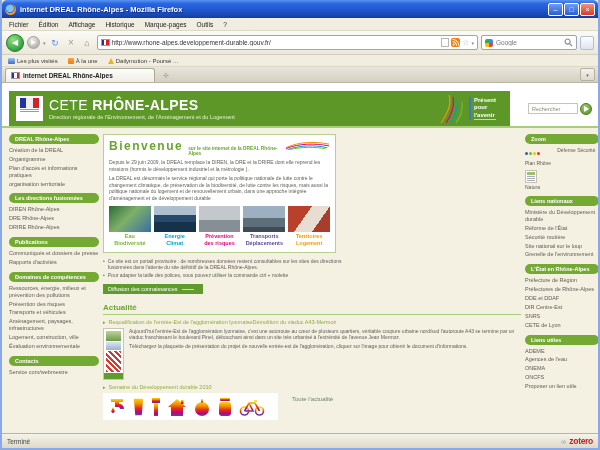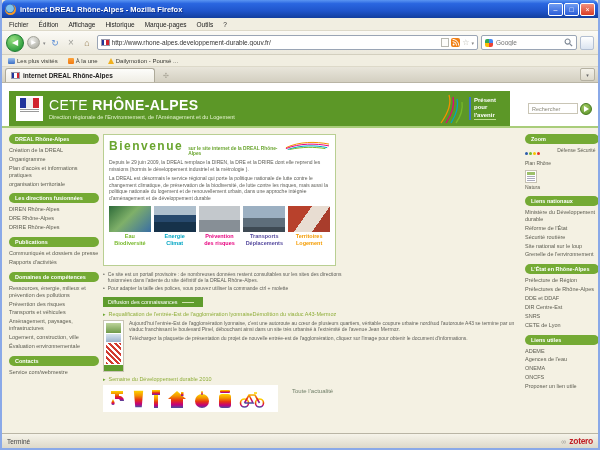--- a/index.html
+++ b/index.html
@@ -68,21 +68,21 @@
   .grule{height:2px;background:#a9cd7a;}
   .pagebody{position:absolute;top:47px;left:0;right:0;bottom:0;}
   
   .pill{background:#74aa34;border-radius:6px;color:#fff;font-weight:bold;font-size:5.5px;padding:2px 6px;margin:6px 0 3px;}
   .pill:first-child{margin-top:0;}
   .navlink{display:block;font-size:5.5px;color:#5c5c50;margin:2px 0;line-height:1.25;text-decoration:none;cursor:pointer;}
   .lnav{position:absolute;left:7px;top:4px;width:90px;}
   .rnav{position:absolute;left:523px;top:4px;width:74px;}
   
   .mcol{position:absolute;left:101px;top:4px;width:420px;}
-  .wbox{width:233px;border:1px solid #b9cf92;background:#fff;padding:4px 5px 18px;}
+  .wbox{width:233px;border:1px solid #b9cf92;background:#fff;padding:4px 5px 5px;}
   .wtrow{display:flex;align-items:baseline;gap:5px;}
   .wti{color:#6aa52f;font-weight:bold;font-size:12px;letter-spacing:1.5px;}
   .wsub{color:#6aa52f;font-weight:bold;font-size:4.8px;}
   .wp{font-size:5px;color:#60605a;line-height:1.3;margin-top:3px;}
   .cats{display:flex;gap:3px;margin-top:5px;}
   .cat{width:43px;cursor:pointer;}
   .thumb{height:26px;width:100%;}
   .thumb.eau{background:linear-gradient(135deg,#2e6b3a 0%,#7fb069 45%,#3a6ea5 100%);}
   .thumb.ene{background:linear-gradient(180deg,#aebfcd 0 35%,#27496d 35% 60%,#16324a 60% 100%);}
   .thumb.pre{background:linear-gradient(180deg,#c3c8cc 0 55%,#878f96 55% 100%);}
@@ -339,20 +339,21 @@
               <span class="bu">•</span>
               <span>Pour adapter la taille des polices, vous pouvez utiliser la commande ctrl + molette</span>
             </div>
         </div>
 
         <div class="diffbtn">
           <span>Diffusion des connaissances</span>
             <span class="dash"></span>
         </div>
 
+        <div class="acthead">Actualité</div>
 
         <div class="nlink">
           <span class="ar">▸</span>
           <span>Requalification de l'entrée-Est de l'agglomération lyonnaiseDémolition du viaduc A43-Mermoz</span>
         </div>
 
         <div class="newsrow">
           <div class="newsthumb">
             <span class="ph1"></span>
               <span class="ph2"></span>

